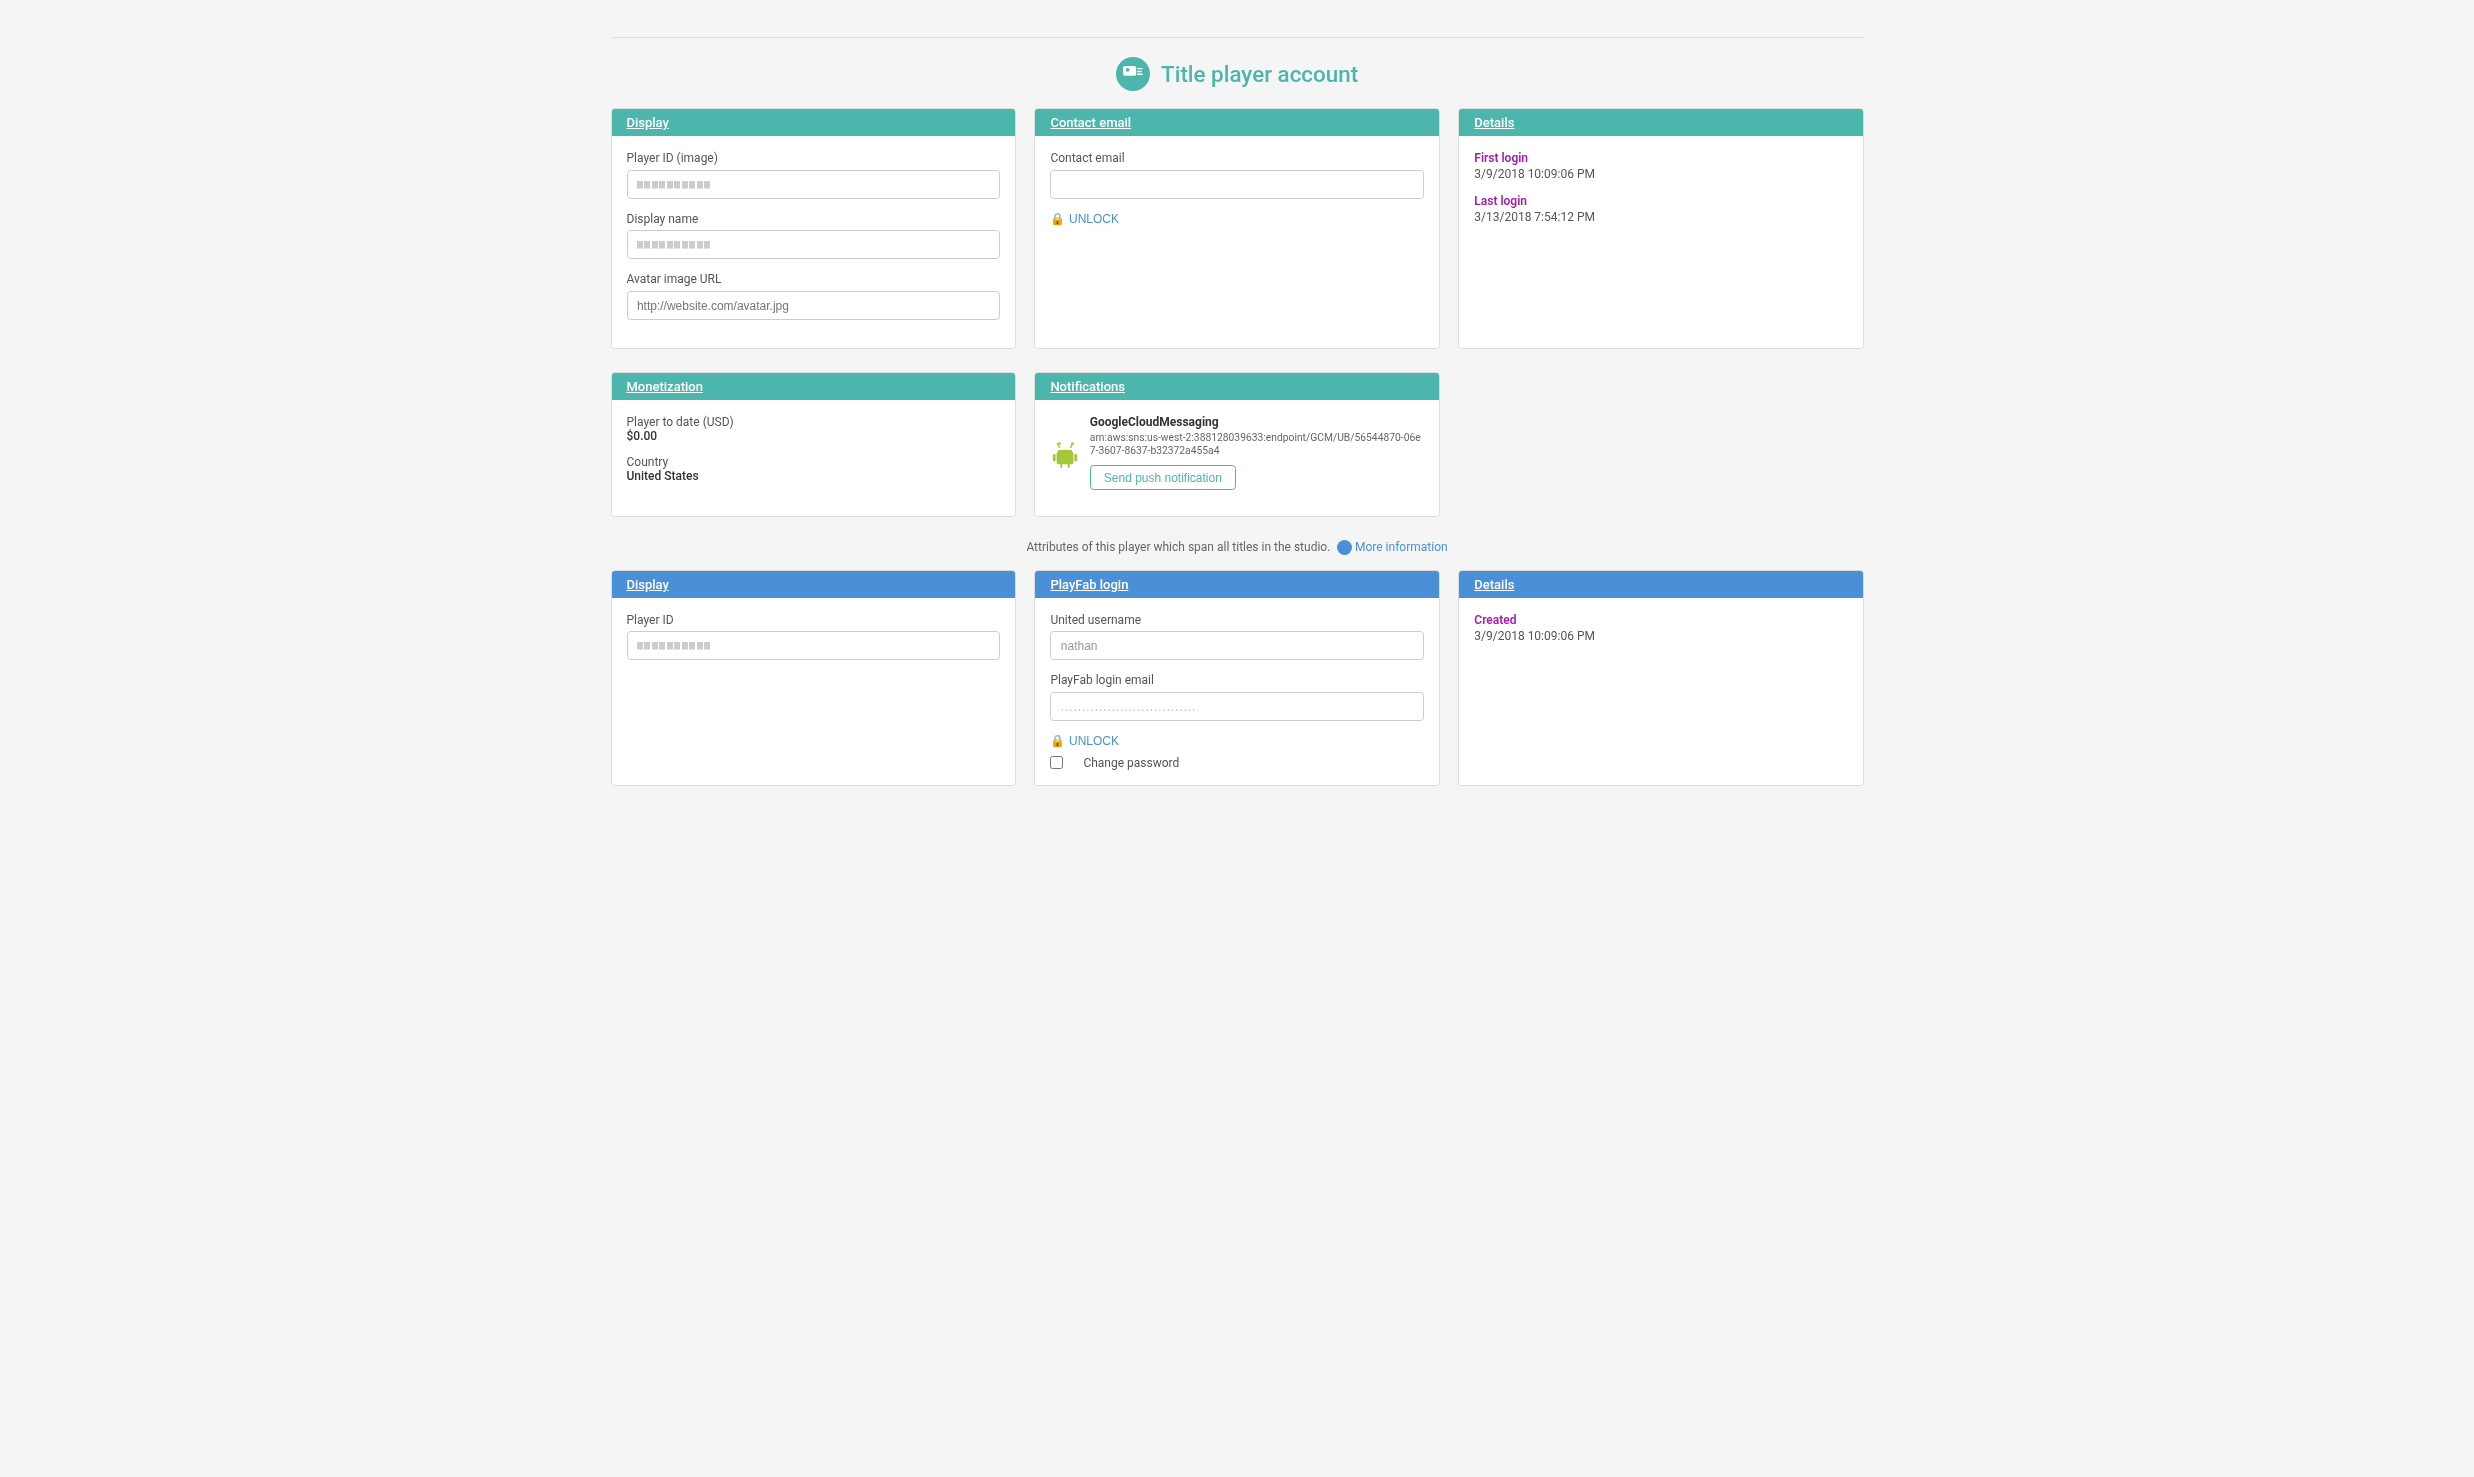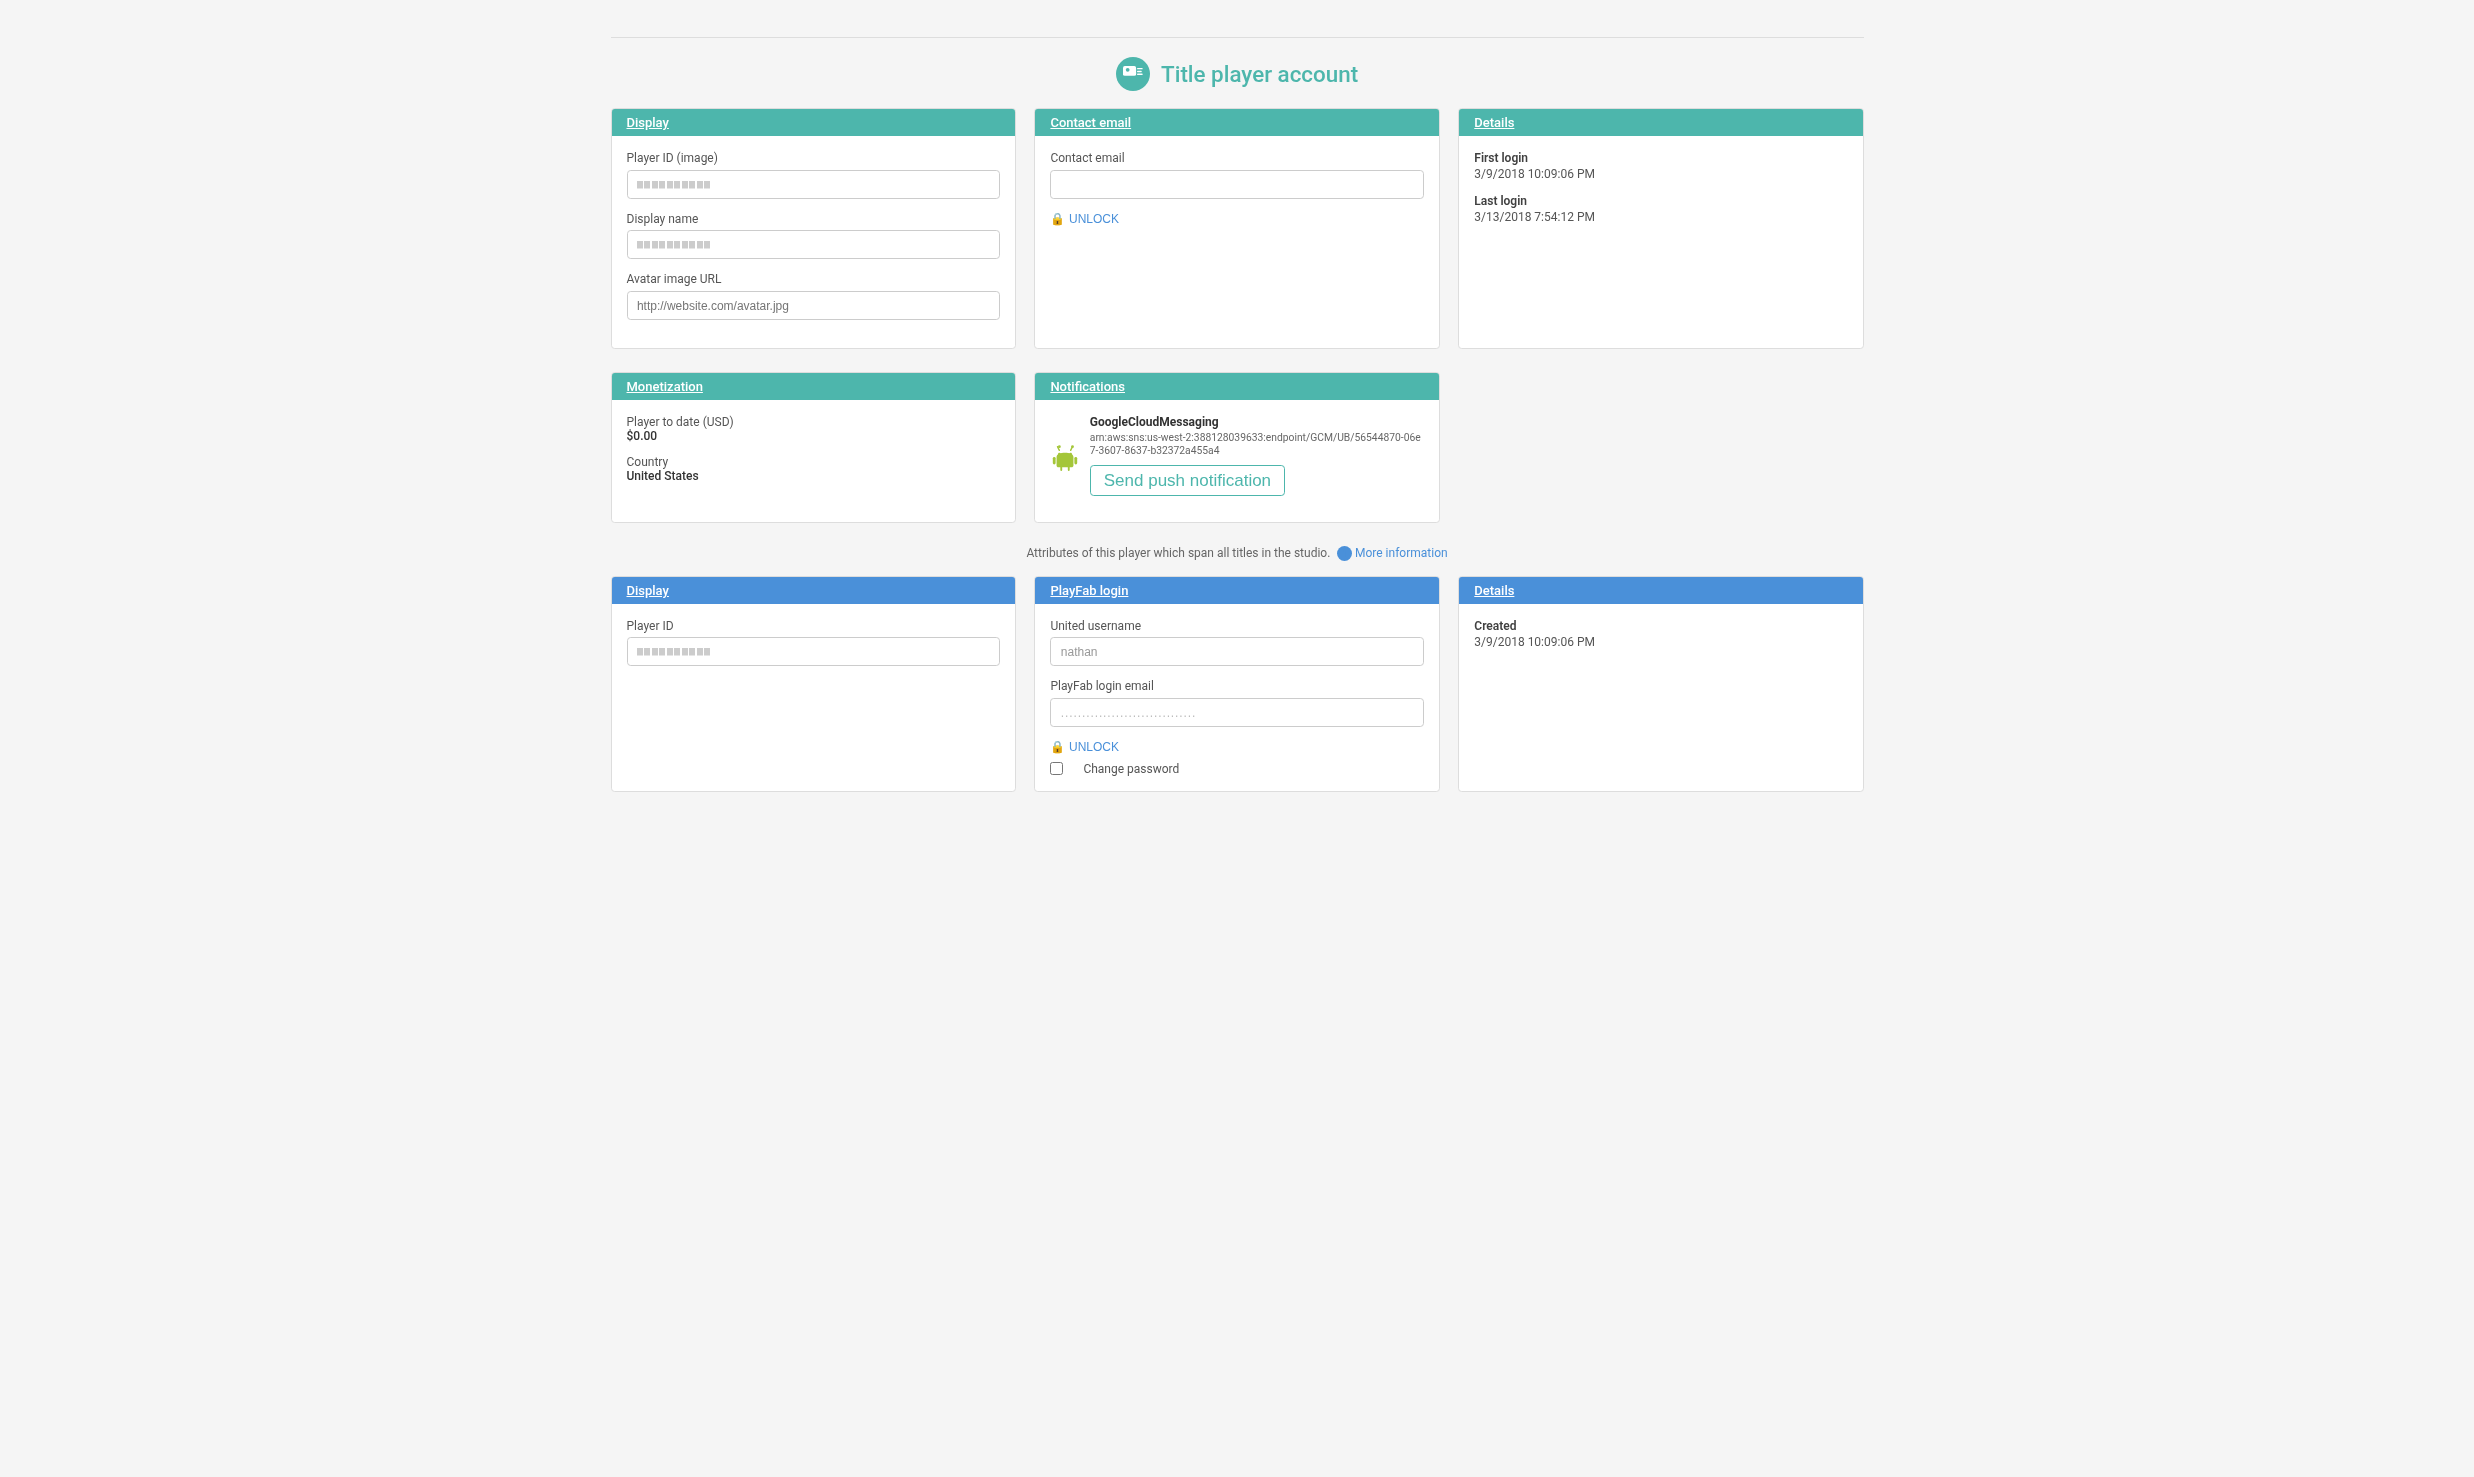--- a/index.html
+++ b/index.html
@@ -136,21 +136,21 @@
     }
 
     
     .detail-item {
       margin-bottom: 13px;
     }
 
     .detail-item-label {
       font-weight: 600;
       font-size: 12px;
-      color: #404040;
+      color: #a21caf;
       margin-bottom: 1.9px;
     }
 
     .detail-item-value {
       font-size: 12px;
       color: #555;
     }
 
     
     .mono-item {
@@ -199,21 +199,21 @@
       word-break: break-all;
       margin-bottom: 7.5px;
     }
 
     .send-push-btn {
       border: 0.9px solid #4db6ac;
       background: white;
       color: #4db6ac;
       border-radius: 3.7px;
       padding: 4.7px 13px;
-      font-size: 17px;
+      font-size: 12px;
       cursor: pointer;
     }
 
     
     .checkbox-row {
       display: flex;
       align-items: center;
       gap: 20px;
       font-size: 12px;
       color: #555;

